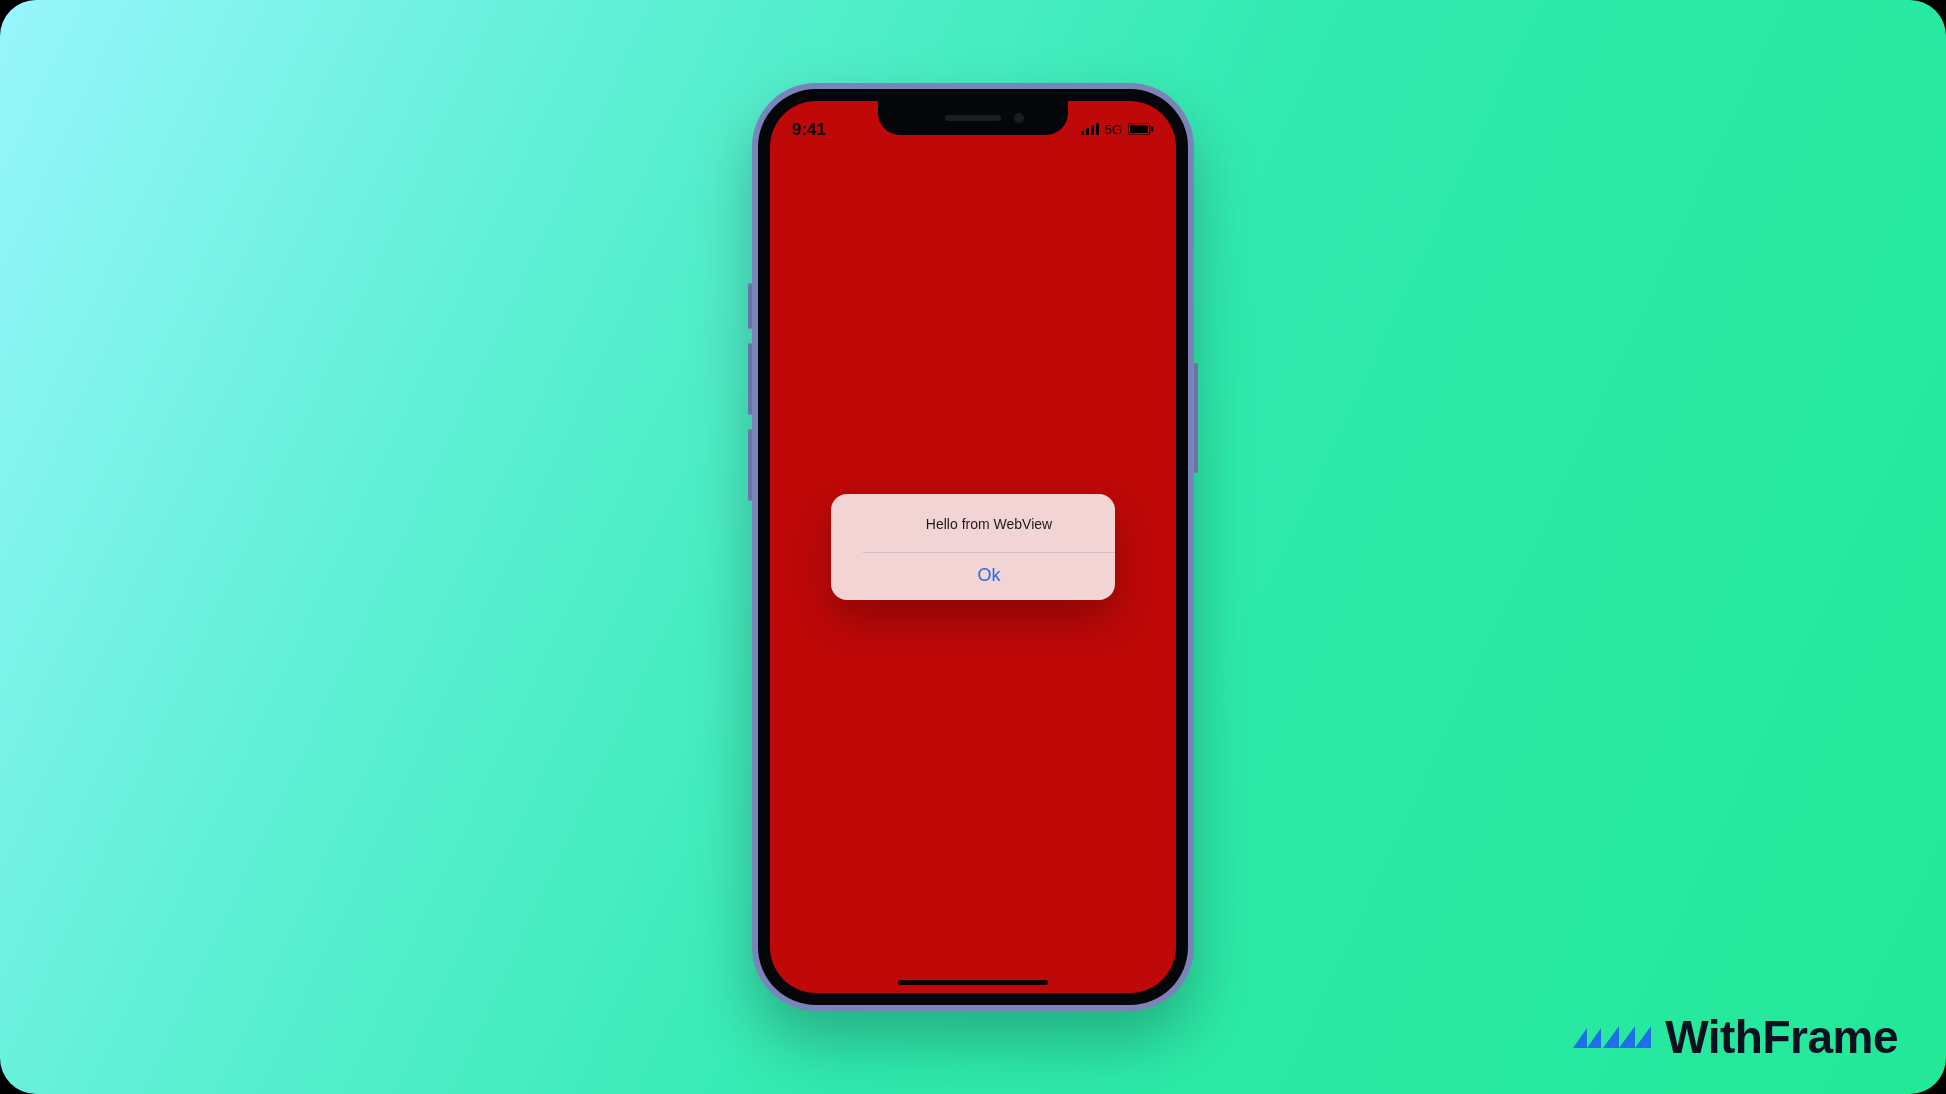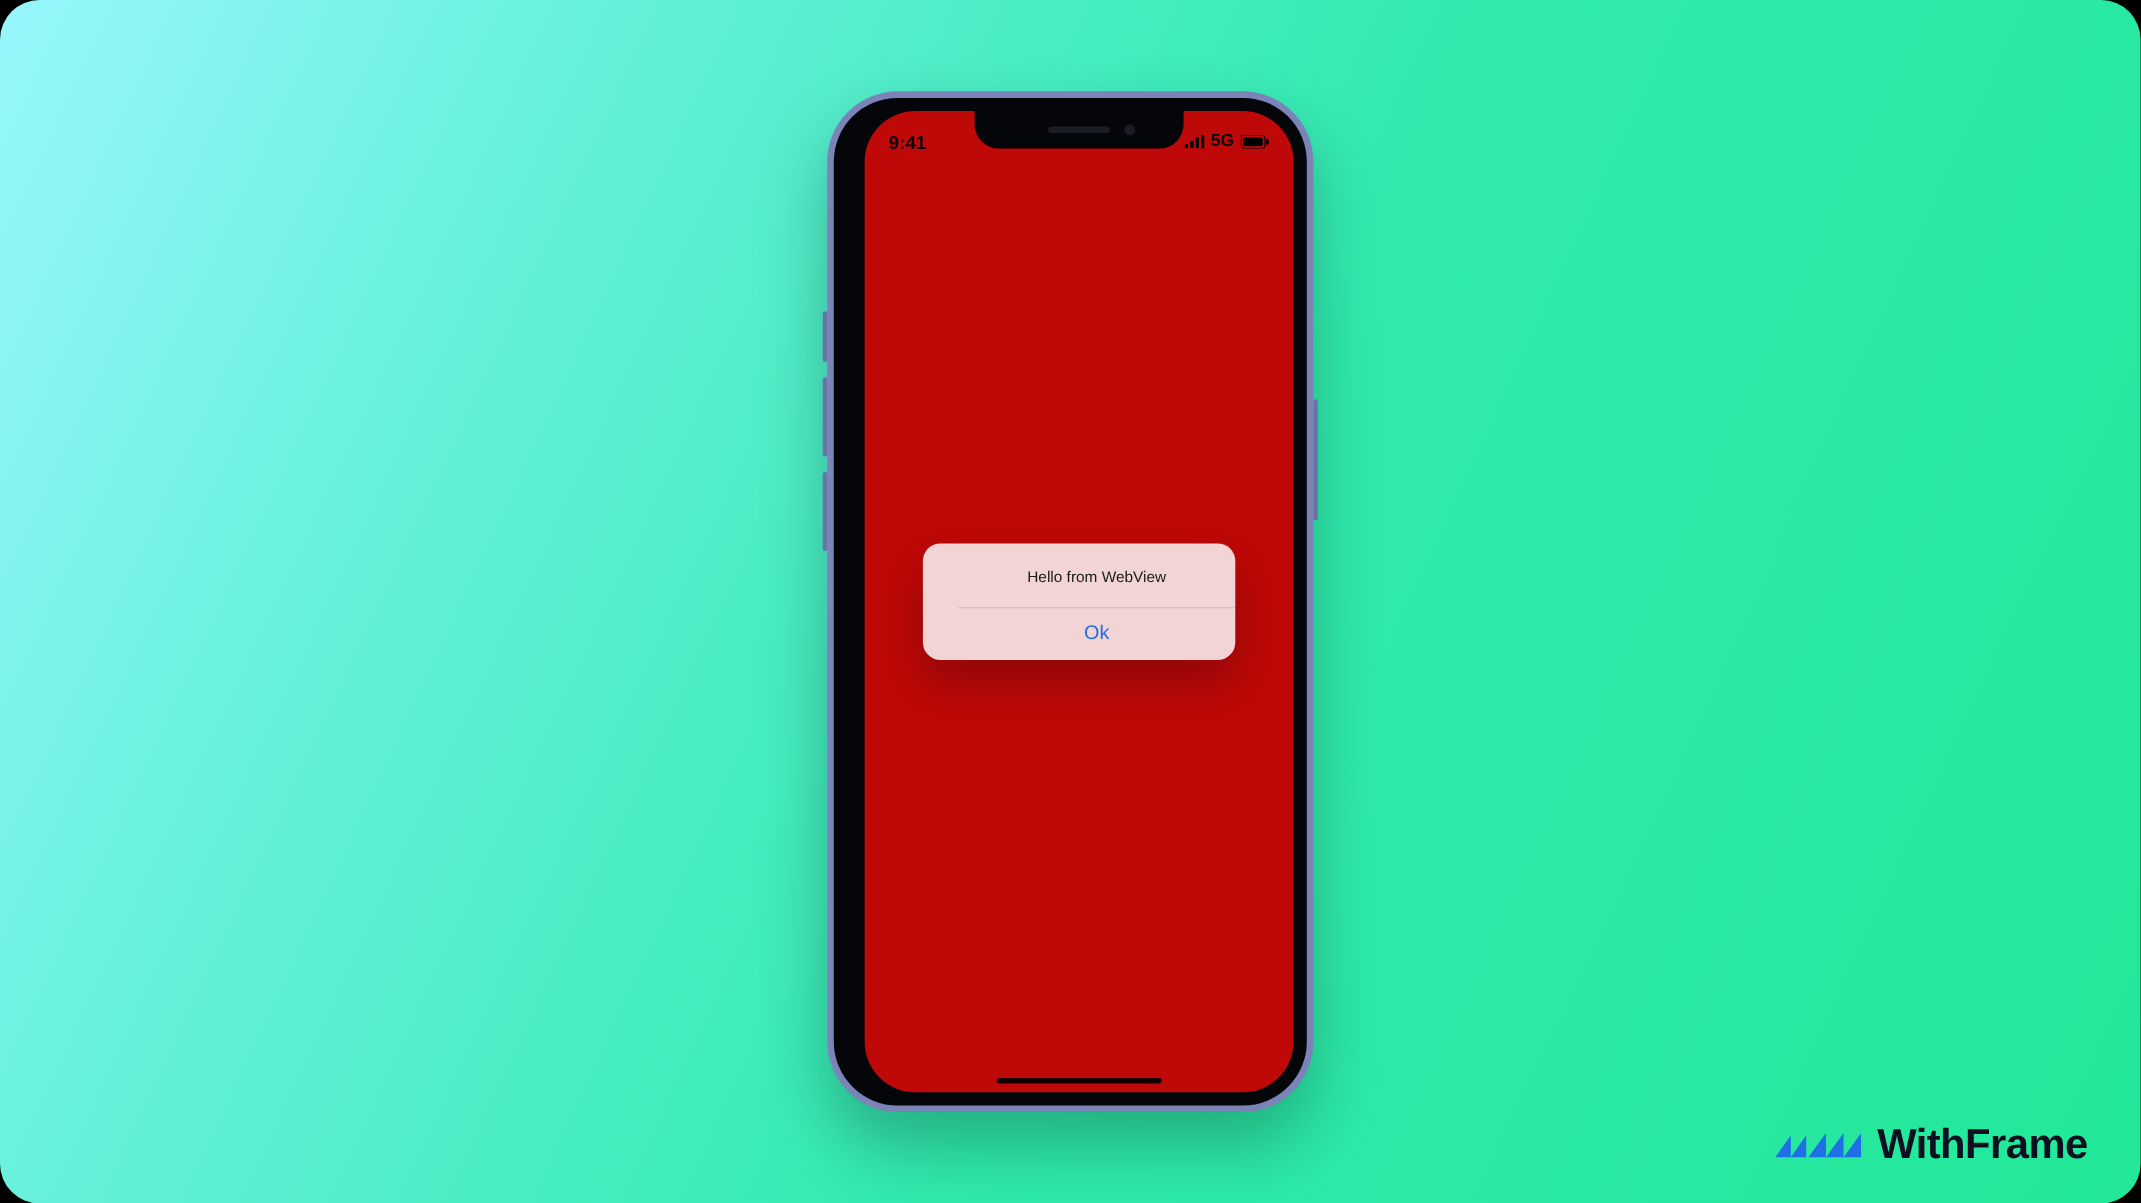--- a/index.html
+++ b/index.html
@@ -28,21 +28,21 @@
     position: absolute;
     right: 48px;
     bottom: 30px;
     display: flex;
     align-items: center;
     gap: 14px;
     color: #0c1020;
   }
   .watermark svg { width: 78px; height: 46px; display: block; }
   .watermark .wm-text {
-    font-size: 38px;
+    font-size: 46px;
     font-weight: 700;
     letter-spacing: -0.5px;
     color: #0c1020;
   }
 
   
   .phone {
     position: absolute;
     left: 50%;
     top: 50%;
@@ -69,21 +69,20 @@
     inset: 6px;
     border-radius: 58px;
     background: #05060a; 
   }
   .screen {
     position: absolute;
     inset: 12px;
     border-radius: 46px;
     overflow: hidden;
     background: #bf0808; 
-    margin-left: 16px;
   }
 
   
   .notch {
     position: absolute;
     top: 0;
     left: 50%;
     transform: translateX(-50%);
     width: 190px;
     height: 34px;
@@ -115,21 +114,21 @@
     align-items: center;
     justify-content: space-between;
     padding: 0 22px;
     z-index: 4;
     color: #0b0b0b;
   }
   .status-bar .left { display: flex; flex-direction: column; line-height: 1; padding-top: 6px; }
   .status-bar .time { font-size: 17px; font-weight: 700; }
   .status-bar .right { display: flex; align-items: center; gap: 6px; padding-top: 6px; }
   .status-bar svg { display: block; }
-  .status-bar .net { font-size: 16px; font-weight: 700; }
+  .status-bar .net { font-size: 13px; font-weight: 400; }
 
   
   .home-indicator {
     position: absolute;
     bottom: 8px;
     left: 50%;
     transform: translateX(-50%);
     width: 150px;
     height: 5px;
     border-radius: 3px;

